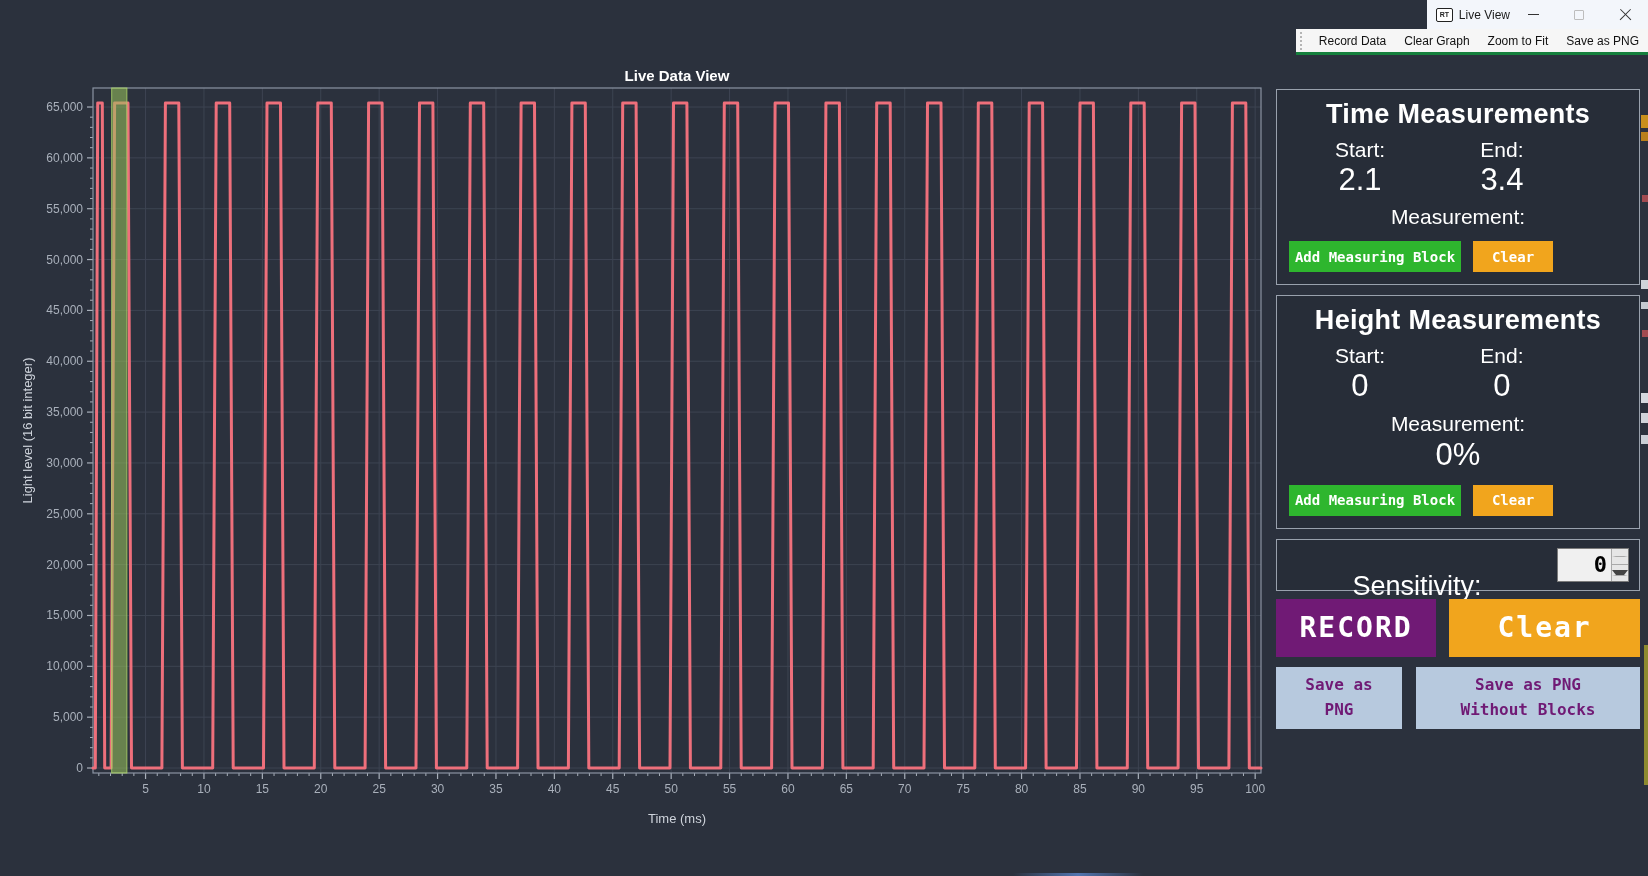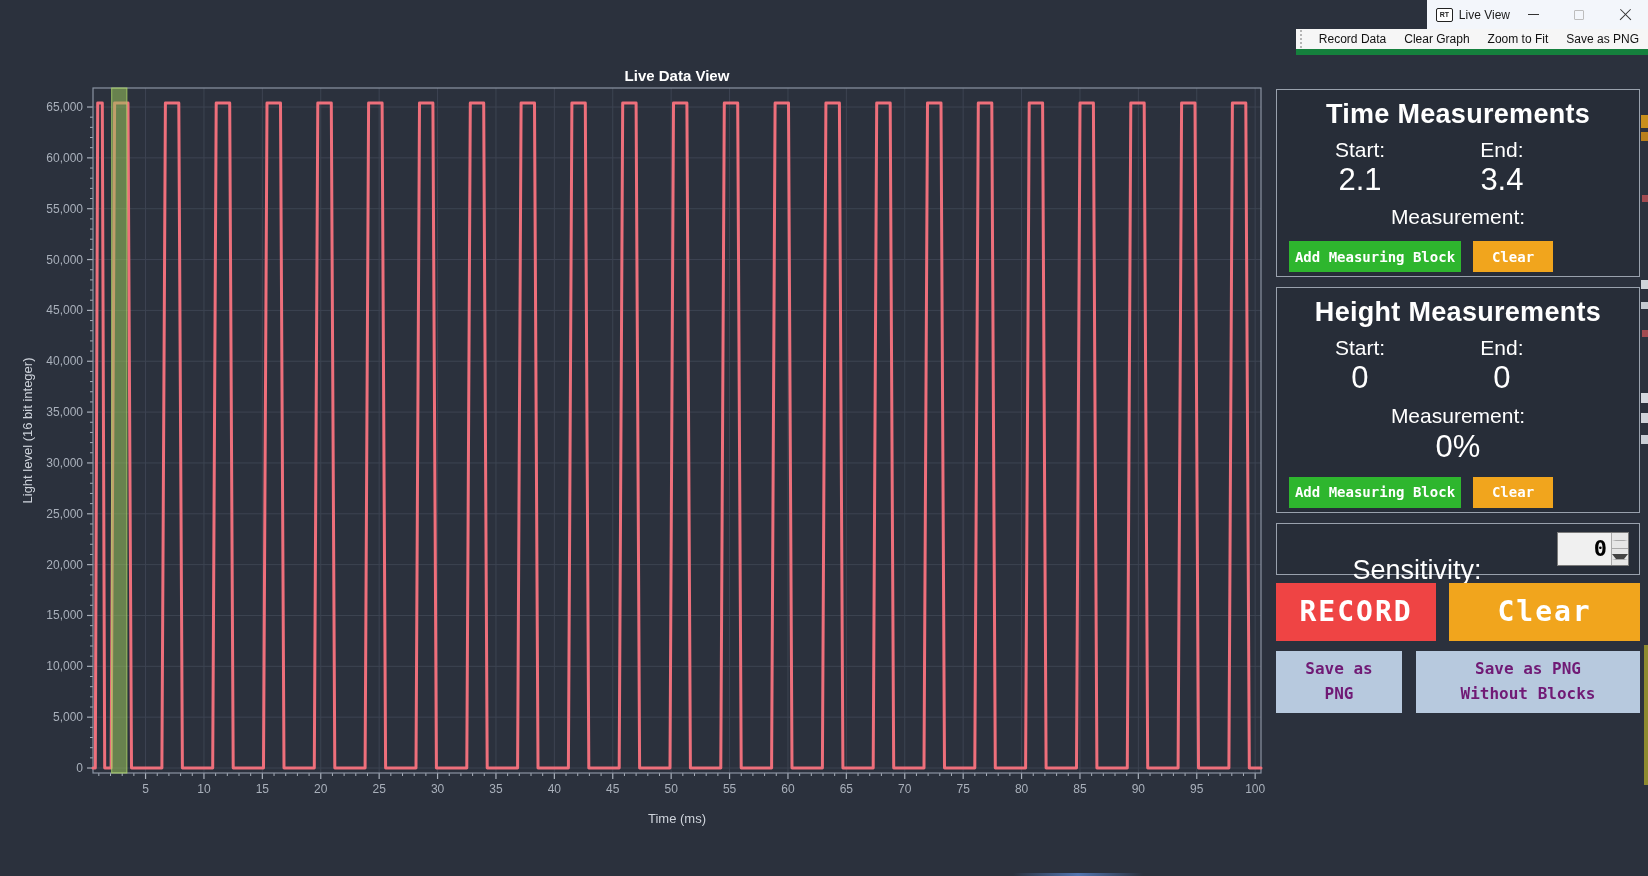--- a/index.html
+++ b/index.html
@@ -16,33 +16,33 @@
   .titlebar-spacer { flex:1; }
   .win-btn { width:46px; height:29px; display:flex; align-items:center; justify-content:center; cursor:default; }
   .glyph-min { width:11px; height:0; border-top:1.2px solid #333; }
   .glyph-max { width:10px; height:10px; border:1.2px solid #bdbdbd; border-radius:1px; }
   .glyph-close { position:relative; width:13px; height:13px; }
   .glyph-close i { position:absolute; left:-1px; top:5.5px; width:15px; height:1.4px; background:#333; }
   .glyph-close i:first-child { transform:rotate(45deg); }
   .glyph-close i:last-child  { transform:rotate(-45deg); }
 
   
-  .toolbar { height:26px; background:#f6f6f6; border-bottom:6px solid #15803d; display:flex;
+  .toolbar { height:26px; background:#f6f6f6; border-bottom:3px solid #15803d; display:flex;
              align-items:center; flex:0 0 auto; }
   .toolbar-grip { width:4px; height:18px; border-left:2px dotted #b5b5b5; margin:0 6px 0 4px; }
   .toolbar-item { font-size:12px; color:#111; padding:4px 9px; cursor:default; }
 
   
   .content { flex:1; display:flex; background:#2b313d; position:relative; }
   .chart-wrap { width:1262px; height:821px; position:relative; }
   svg text { user-select:none; }
 
   
   .side { width:378px; padding-top:34px; display:flex; flex-direction:column; color:#fff; }
-  .panel-box { border:1px solid #99a1ad; background:#272d38; margin:0 8px 10px 6px; padding:8px 12px 4px 12px; }
+  .panel-box { border:1px solid #99a1ad; background:#272d38; margin:0 8px 10px 6px; padding:8px 12px 12px 12px; }
   .panel-title { text-align:center; font-size:27px; font-weight:600; letter-spacing:.3px; line-height:1.25; }
   .se-row { display:flex; margin-top:6px; }
   .se-col { width:42%; text-align:center; }
   .se-label { font-size:21px; font-weight:500; }
   .se-value { font-size:31px; font-weight:400; line-height:1.15; }
   .meas-label { text-align:center; font-size:21px; font-weight:500; margin-top:8px; }
   .meas-value { text-align:center; font-size:31px; font-weight:500; line-height:1.2; }
   .mini-btn-row { display:flex; gap:12px; margin-top:12px; }
   .btn { border:none; cursor:pointer; font-family:"DejaVu Sans Mono","Liberation Mono",monospace; font-weight:bold; }
   .btn-add { width:172px; height:31px; color:#fff; font-size:14px; }
@@ -416,21 +416,21 @@
                 <div class="tri-up"></div>
               </div>
             <div>
                 <div class="tri-down"></div>
               </div>
           </div>
         </div>
       </div>
 
       <div class="action-row">
-        <button class="btn btn-record" style="background: #ef4444;">RECORD</button>
+        <button class="btn btn-record" style="background: #701a75;">RECORD</button>
         <button class="btn btn-big-clear" style="background: rgb(241, 165, 29);">Clear</button>
       </div>
 
 
       <div class="save-row">
         <button class="btn btn-save btn-save-png" style="background: rgb(183, 201, 222);">
           <span>Save as</span><br>
           <span>PNG</span>
         </button>
         <button class="btn btn-save btn-save-wo" style="background: rgb(183, 201, 222);">

